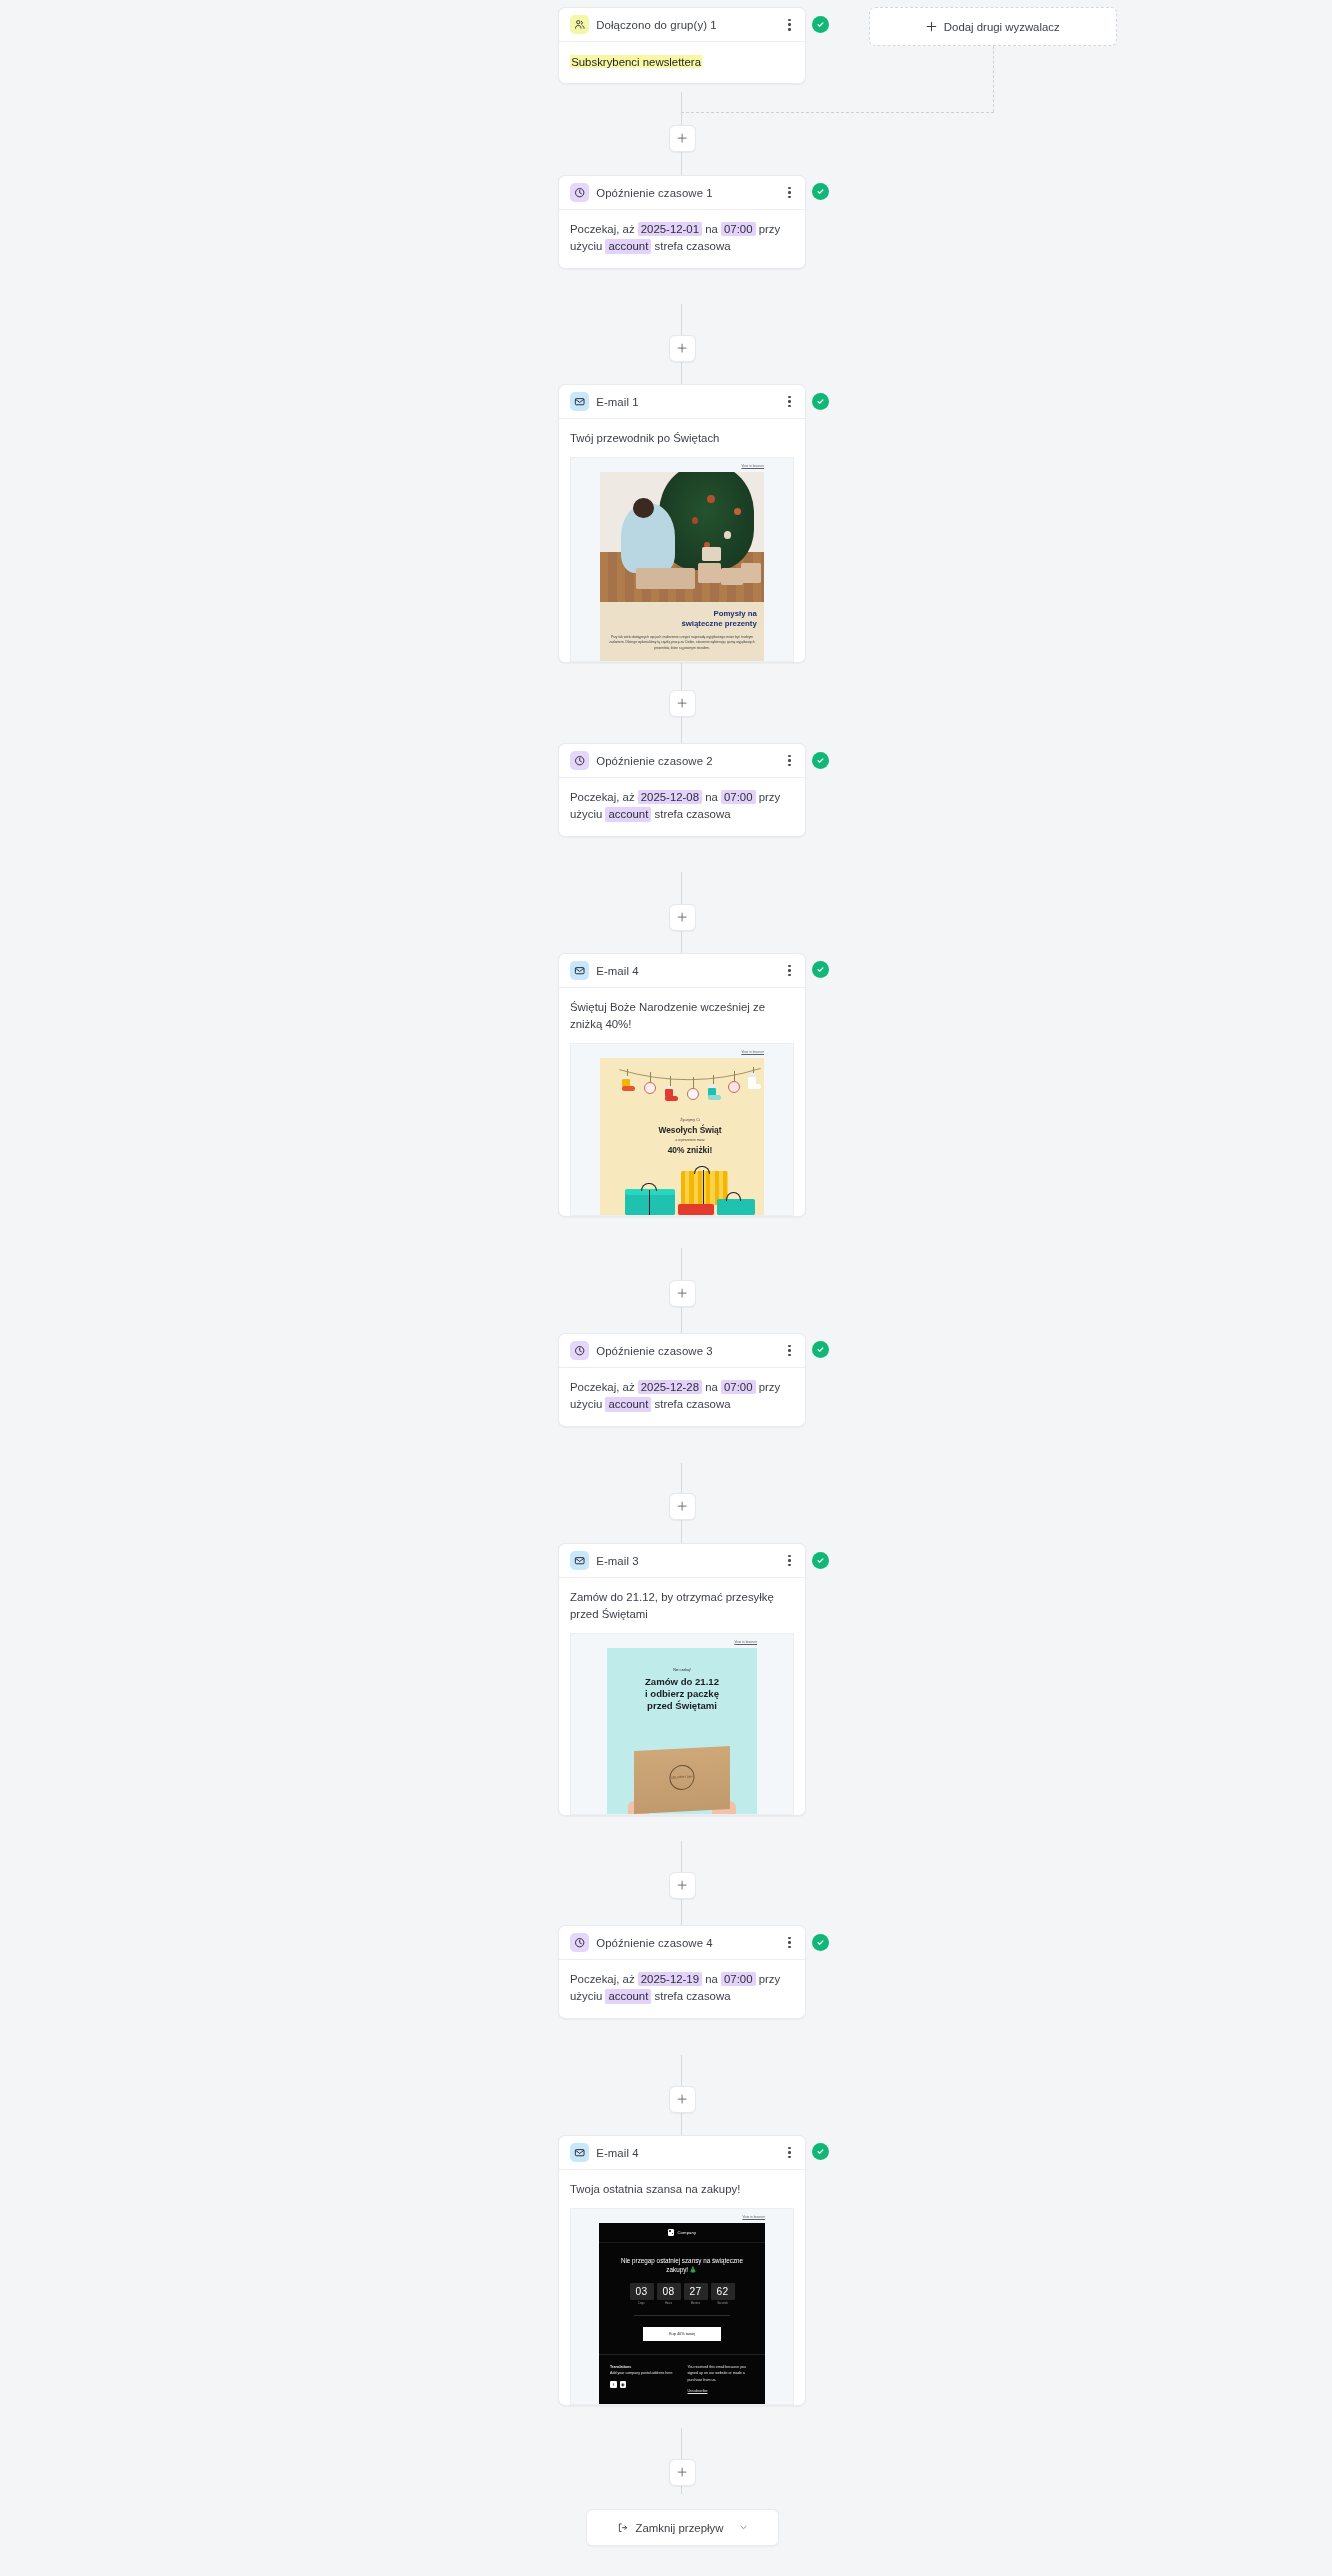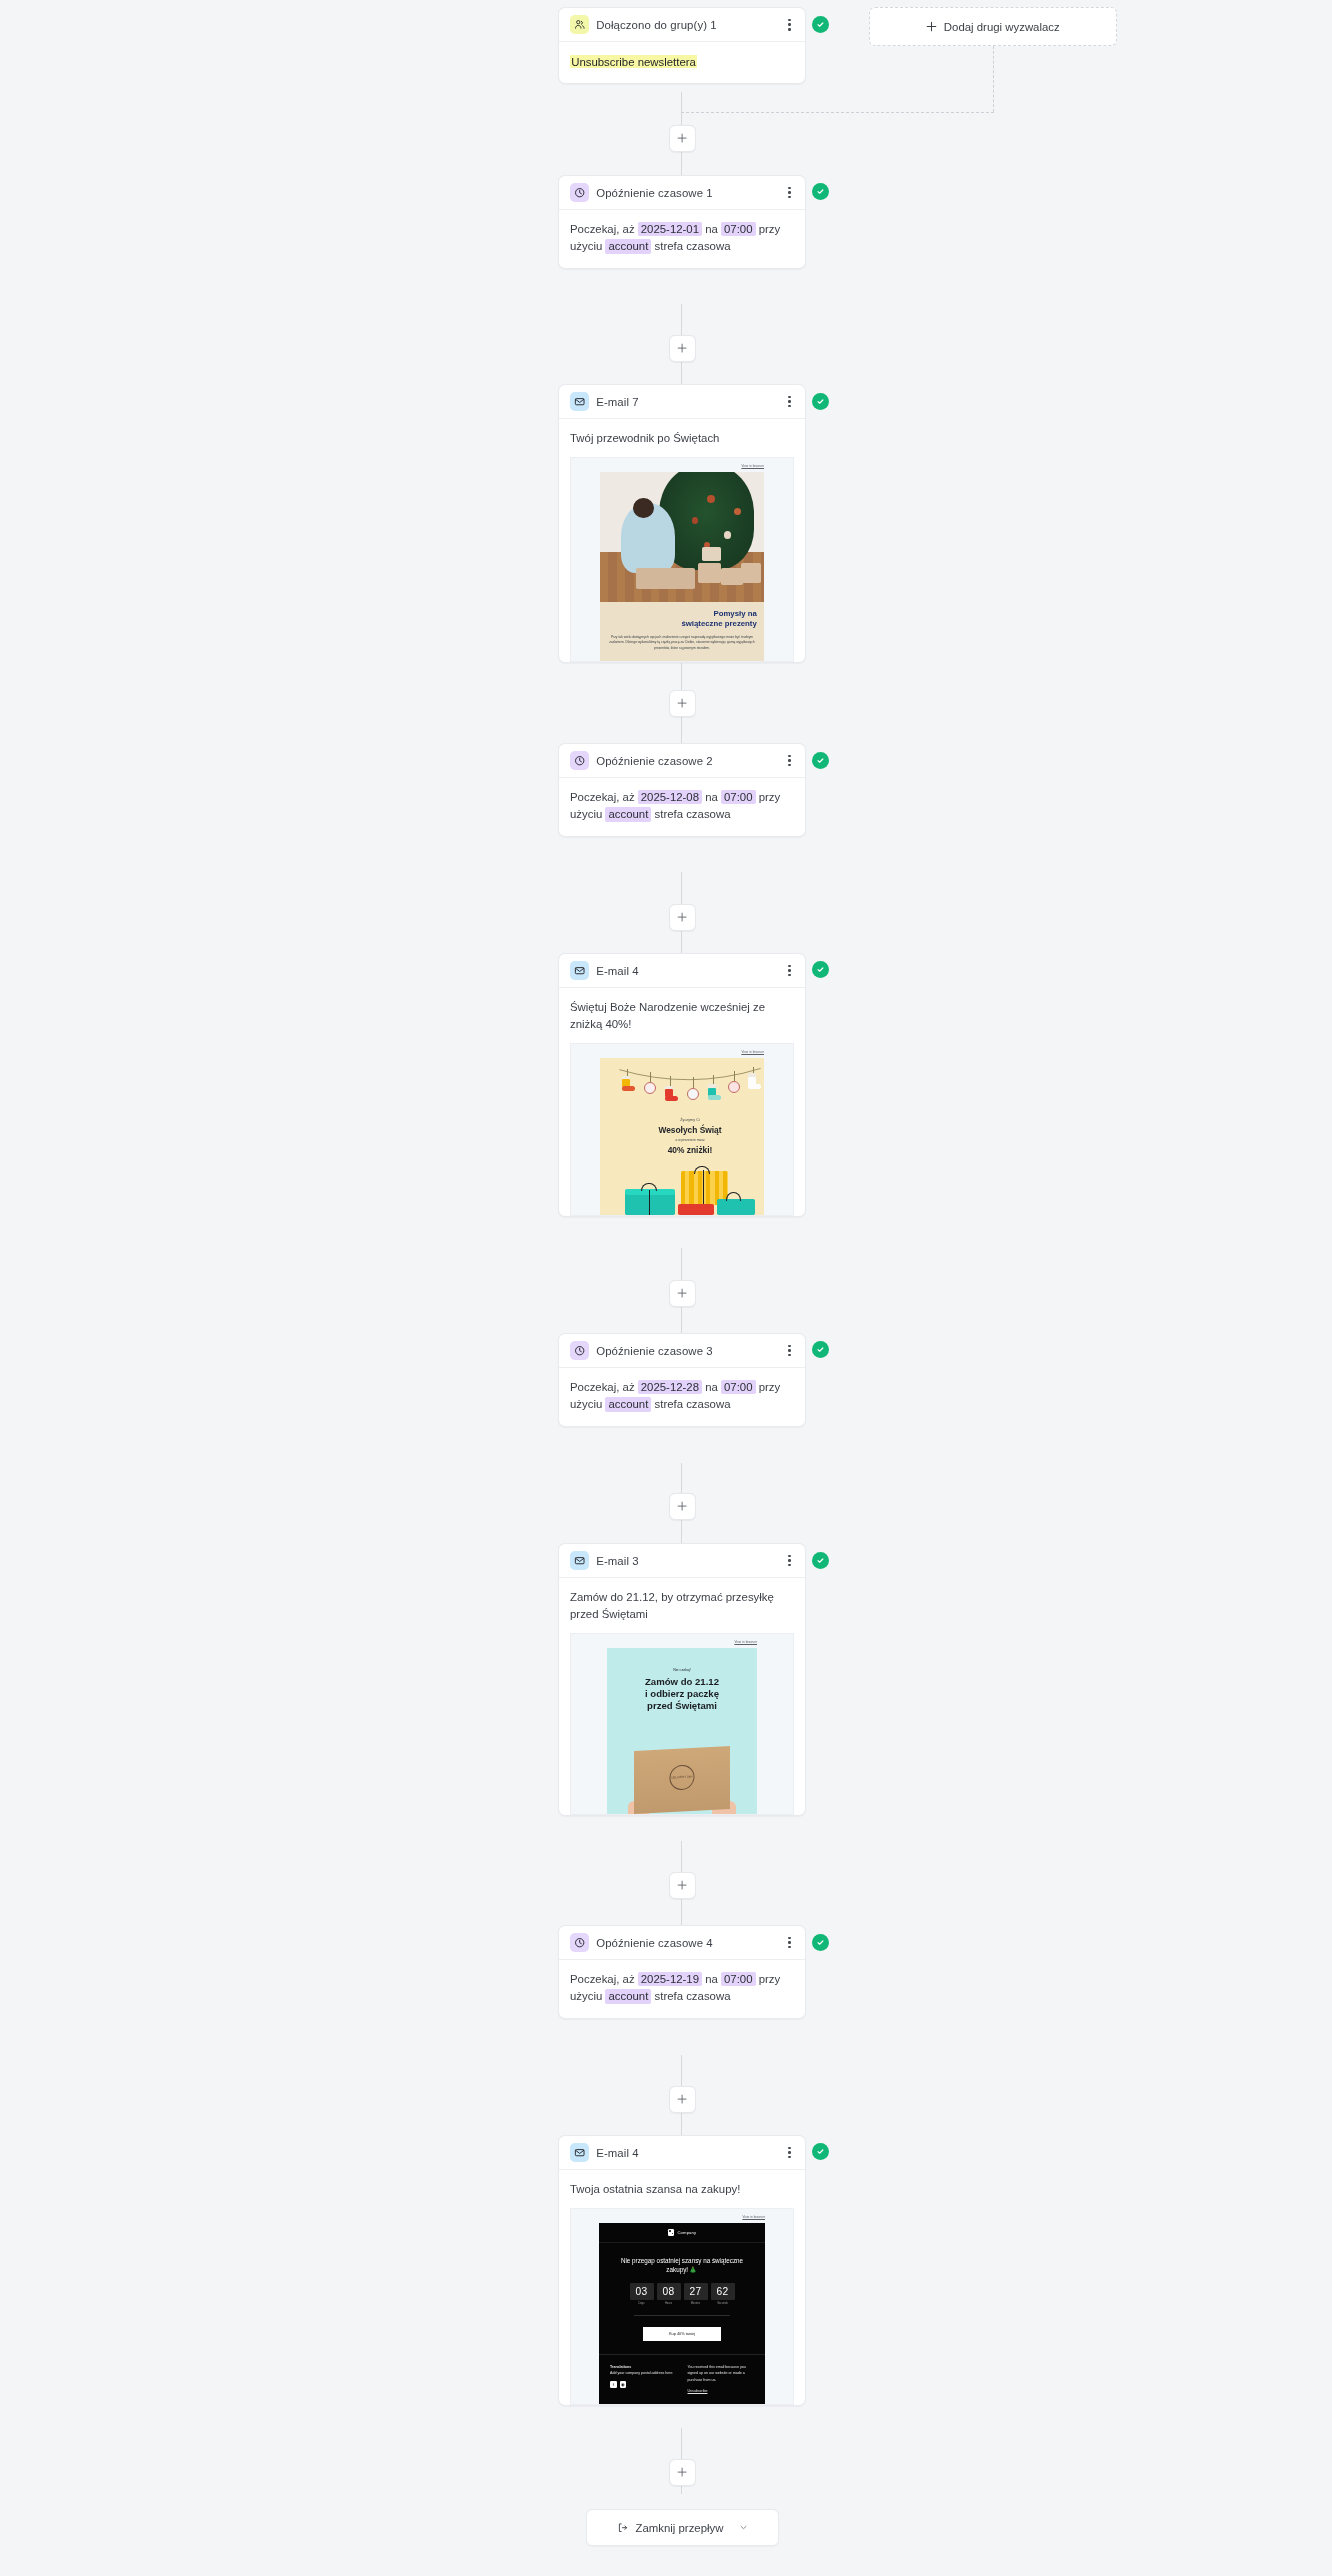--- a/index.html
+++ b/index.html
@@ -331,21 +331,21 @@
       </span>
       <span class="node-title">Dołączono do grup(y) 1</span>
       <span class="kebab">
           <i></i>
           <i></i>
           <i></i>
         </span>
     </div>
     <div class="node-body">
       <div class="body-text">
-        <span class="hl-yellow">Unsubscribe newslettera</span>
+        <span class="hl-yellow">Subskrybenci newslettera</span>
       </div>
     </div>
   </div>
   <div class="status-badge" style="top:15.7px;">
     <svg width="9" height="9" viewBox="0 0 16 16" aria-hidden="true">
       <path d="M3.6 8.3l2.8 2.8 5.8-5.8" fill="none" stroke="#fff" stroke-width="2.1" stroke-linecap="round" stroke-linejoin="round"></path>
     </svg>
   </div>
 
   <div class="plus-btn" style="top:125px;">
@@ -386,21 +386,21 @@
   </div>
 
   <div class="node" style="top:384px;">
     <div class="node-head">
       <span class="node-icon mail">
         <svg width="11.4" height="11.4" viewBox="0 0 20 20" aria-hidden="true">
           <rect x="2.4" y="4.6" width="15.2" height="10.8" rx="1.8" fill="none" stroke="#1d1f24" stroke-width="1.6"></rect>
           <path d="M3 6l7 5.3L17 6" fill="none" stroke="#1d1f24" stroke-width="1.6" stroke-linecap="round" stroke-linejoin="round"></path>
         </svg>
       </span>
-      <span class="node-title">E-mail 7</span>
+      <span class="node-title">E-mail 1</span>
       <span class="kebab">
           <i></i>
           <i></i>
           <i></i>
         </span>
     </div>
     <div class="node-body" style="padding-bottom:0;">
       <div class="body-text">Twój przewodnik po Świętach</div>
 
       <div class="mail-preview">

